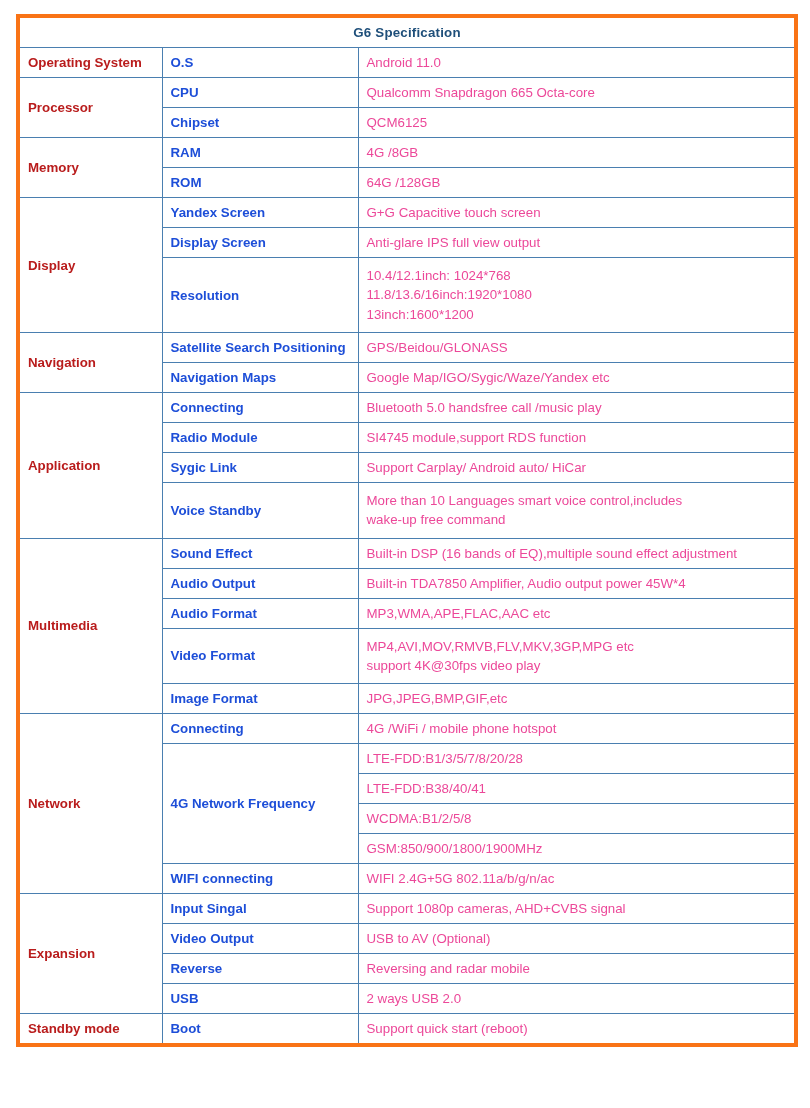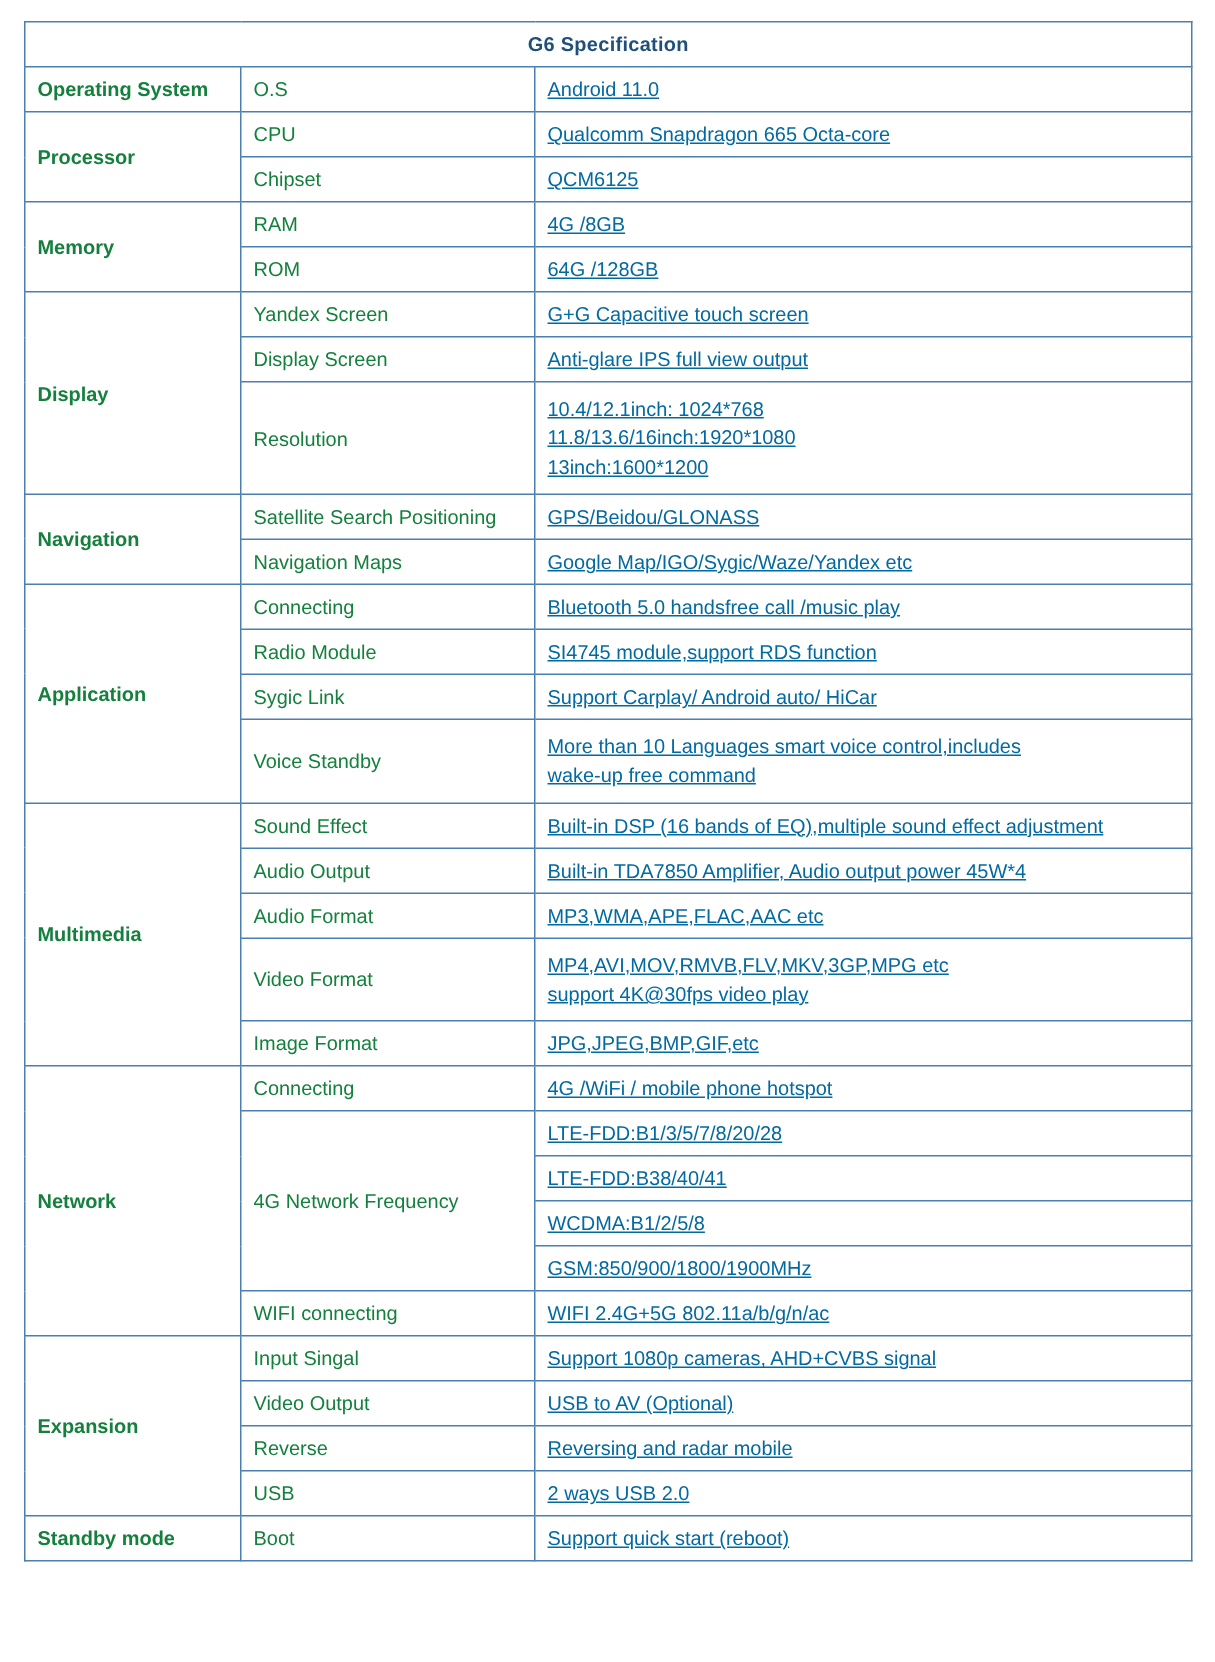--- a/index.html
+++ b/index.html
@@ -16,21 +16,21 @@
   .sheet {
     width: 810px;
     height: 1108px;
     box-sizing: border-box;
     padding: 14px 16px 16px 16px;
   }
   table.spec {
     width: 778px;
     border-collapse: collapse;
     table-layout: fixed;
-    border: 1px solid #f97316;
+    border: 4px solid #f97316;
   }
   table.spec td {
     border: 1px solid #4a7fb0;
     vertical-align: middle;
     padding: 6px 8px;
     font-size: 13.3px;
     line-height: 1.28;
     background: #ffffff;
   }
   td.title-cell {
@@ -39,35 +39,35 @@
     font-size: 21px;
     font-weight: bold;
     color: #1f4f7a;
     padding: 9px 0 10px 0;
     letter-spacing: 0.2px;
   }
   td.cat {
     background: #7db4e0;
     font-weight: bold;
     font-size: 13.6px;
-    color: #15803d;
+    color: #b91c1c;
     width: 140px;
     padding-left: 8px;
   }
   td.sub {
     background: #cfe4f5;
     width: 195px;
     font-size: 13.3px;
-    color: #15803d;
+    color: #1d4ed8;
+    font-weight: bold;
   }
   td.val {
     background: #e8f2fb;
     font-size: 13.3px;
-    color: #0369a1;
-    text-decoration: underline;
+    color: #ec4899;
   }
   td.val.multi {
     line-height: 1.45;
     padding-top: 8px;
     padding-bottom: 8px;
   }
   .line { display: block; }
 </style>
 </head>
 <body>

